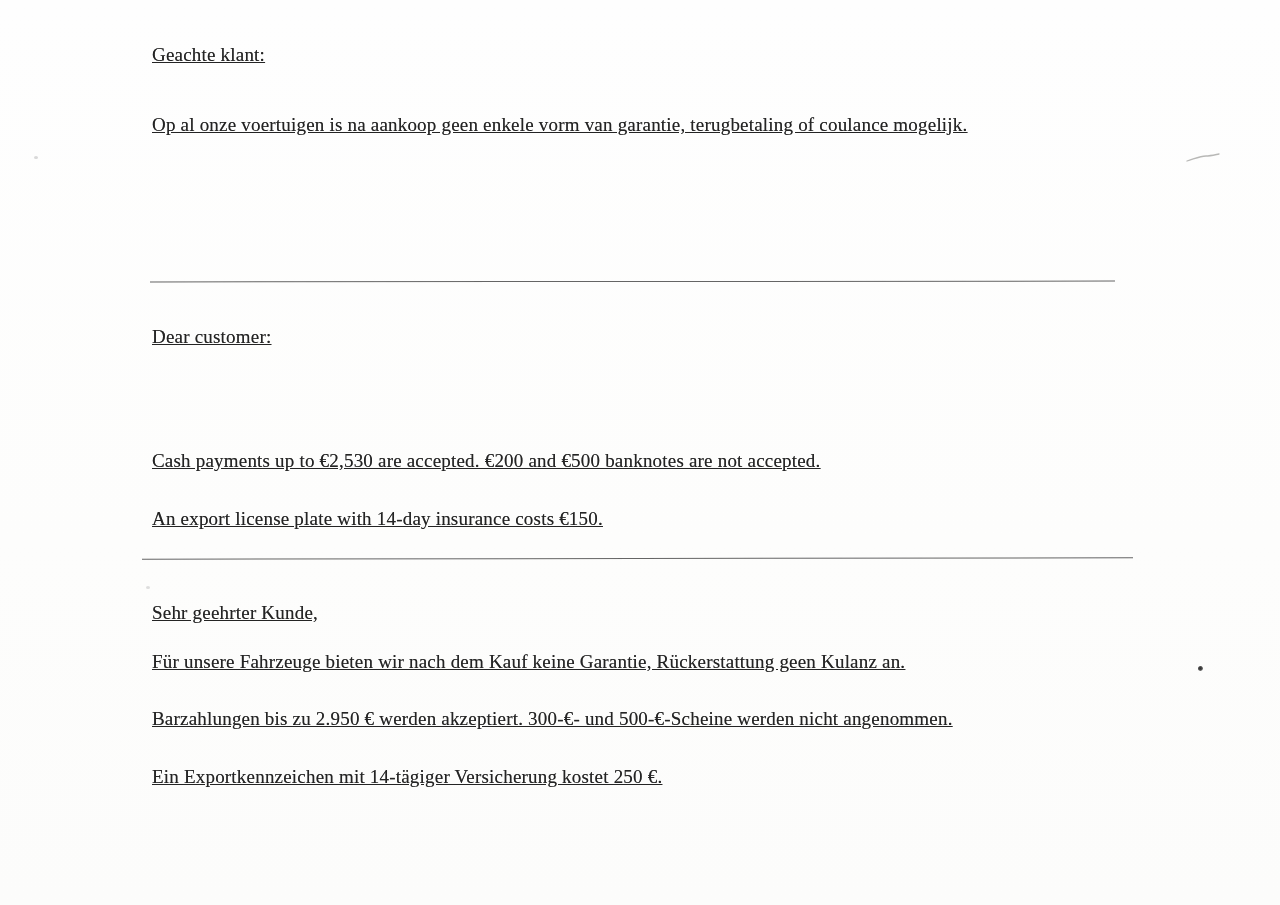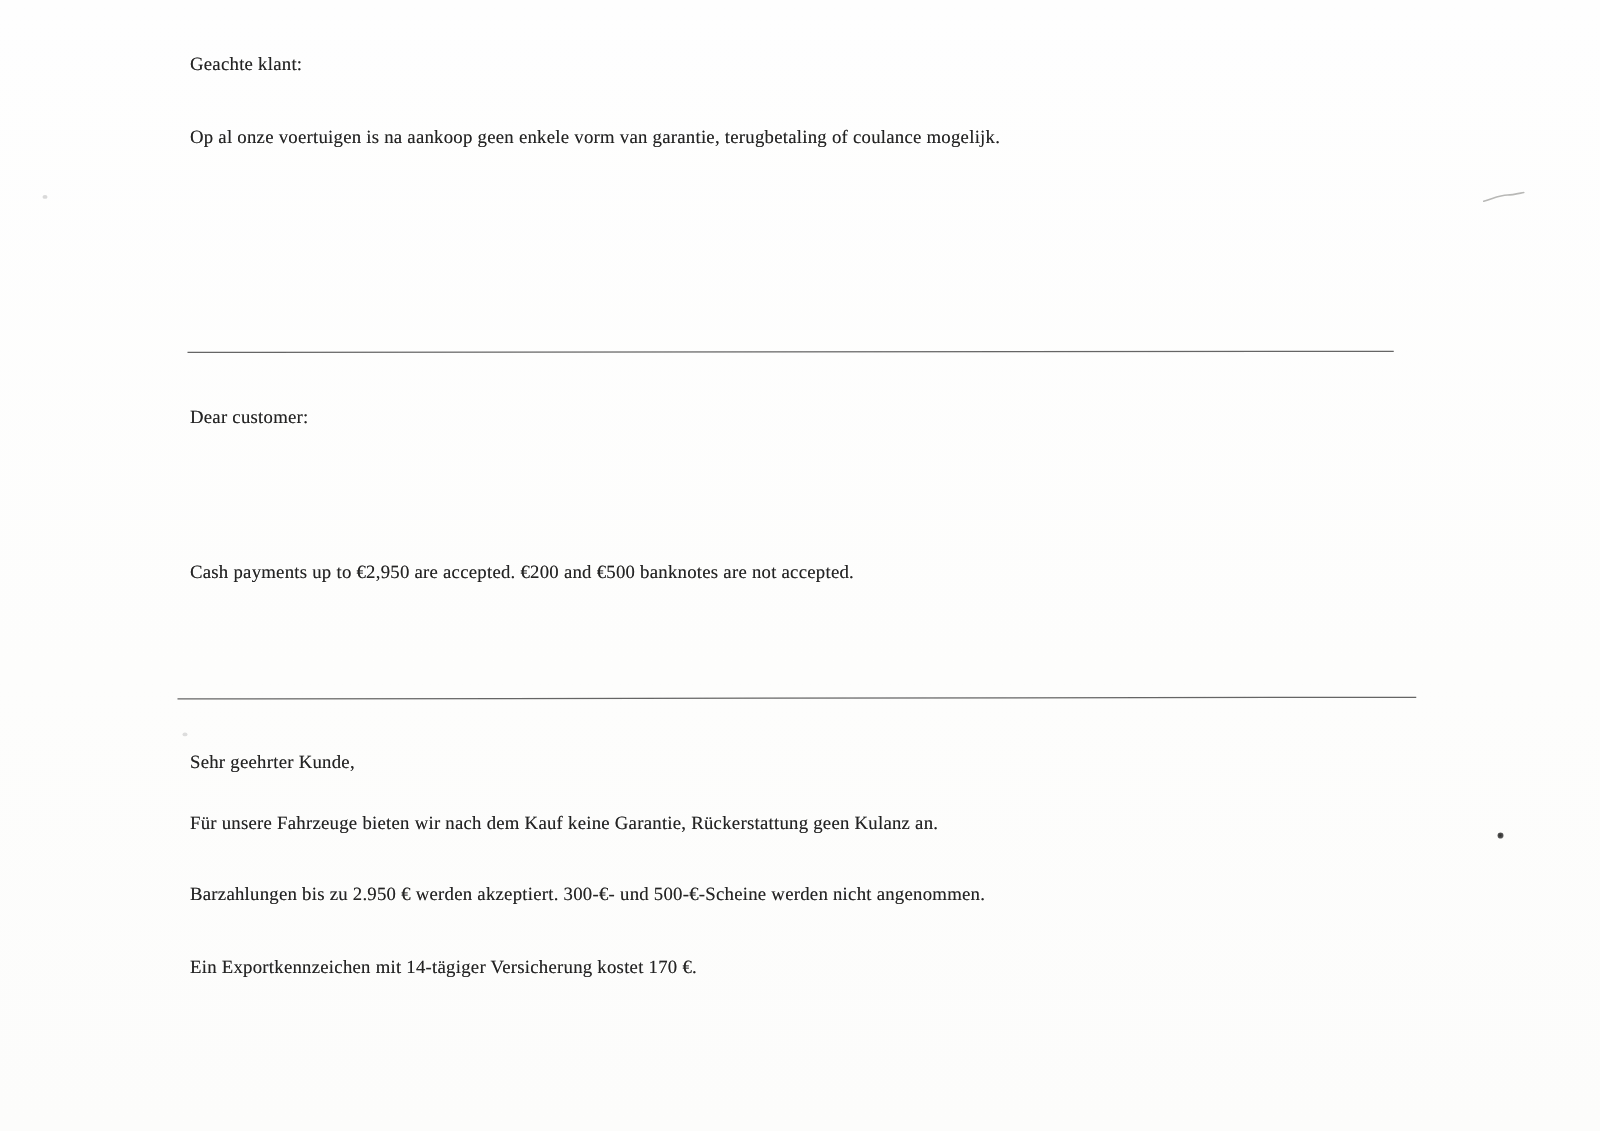--- a/index.html
+++ b/index.html
@@ -16,25 +16,26 @@
   }
   .scan-page {
     position: relative;
     width: 1280px;
     height: 905px;
     background: linear-gradient(180deg, #fefefe 0%, #fdfdfc 60%, #fcfcfb 100%);
   }
   .line {
     position: absolute;
     left: 152px;
-    font-size: 15px;
+    font-size: 19px;
     letter-spacing: 0.2px;
     white-space: nowrap;
     color: #242424;
     text-shadow: 0 0 0.4px rgba(40,40,40,0.55); 
+    text-decoration: underline;
   }
   .rule {
     position: absolute;
     height: 0;
     border-top: 1.4px solid #4a4a4a;
     opacity: 0.85;
   }
   .rule-1 {
     left: 150px;
     top: 281px;
@@ -80,33 +81,34 @@
     border-radius: 50%;
     background: rgba(150,150,150,0.30);
   }
 </style>
 </head>
 <body>
 
 <div class="scan-page">
 
   <div class="line" style="top:44px">Geachte klant:</div>
-  <div class="line" style="top:102px">Op al onze voertuigen is na aankoop geen enkele vorm van garantie, terugbetaling of coulance mogelijk.</div>
+  <div class="line" style="top:114px">Op al onze voertuigen is na aankoop geen enkele vorm van garantie, terugbetaling of coulance mogelijk.</div>
 
   <div class="rule rule-1"></div>
 
   <div class="line" style="top:326px">Dear customer:</div>
-  <div class="line" style="top:450px">Cash payments up to €2,950 are accepted. €200 and €500 banknotes are not accepted.</div>
+  <div class="line" style="top:450px">Cash payments up to €2,530 are accepted. €200 and €500 banknotes are not accepted.</div>
+  <div class="line" style="top:508px">An export license plate with 14-day insurance costs €150.</div>
 
   <div class="rule rule-2"></div>
 
   <div class="line" style="top:602px">Sehr geehrter Kunde,</div>
   <div class="line" style="top:651px">Für unsere Fahrzeuge bieten wir nach dem Kauf keine Garantie, Rückerstattung geen Kulanz an.</div>
   <div class="line" style="top:708px">Barzahlungen bis zu 2.950 € werden akzeptiert. 300-€- und 500-€-Scheine werden nicht angenommen.</div>
-  <div class="line" style="top:766px">Ein Exportkennzeichen mit 14-tägiger Versicherung kostet 170 €.</div>
+  <div class="line" style="top:766px">Ein Exportkennzeichen mit 14-tägiger Versicherung kostet 250 €.</div>
 
   <svg class="artifact pencil-squiggle" viewBox="0 0 34 10" xmlns="http://www.w3.org/2000/svg">
     <path d="M1 8 C 8 6, 14 3, 20 3 C 24 3, 28 2, 33 1" fill="none" stroke="#b8b8b6" stroke-width="1.3" stroke-linecap="round"></path>
   </svg>
   <div class="artifact speck-dark"></div>
   <div class="artifact speck-faint-1"></div>
   <div class="artifact speck-faint-2"></div>
 
 </div>
 

